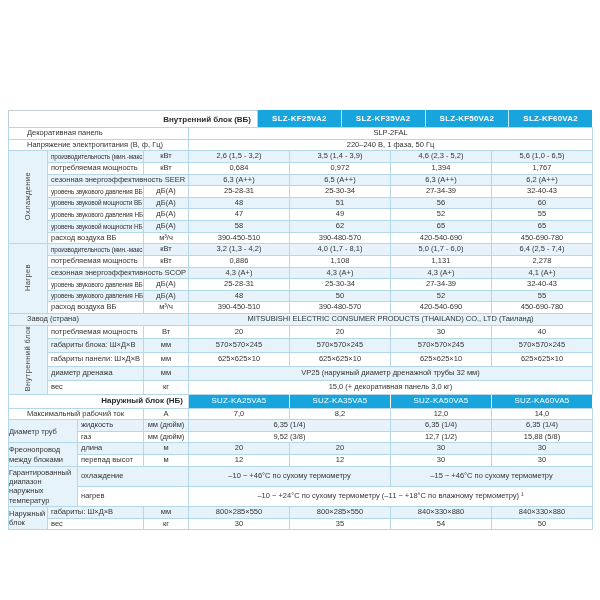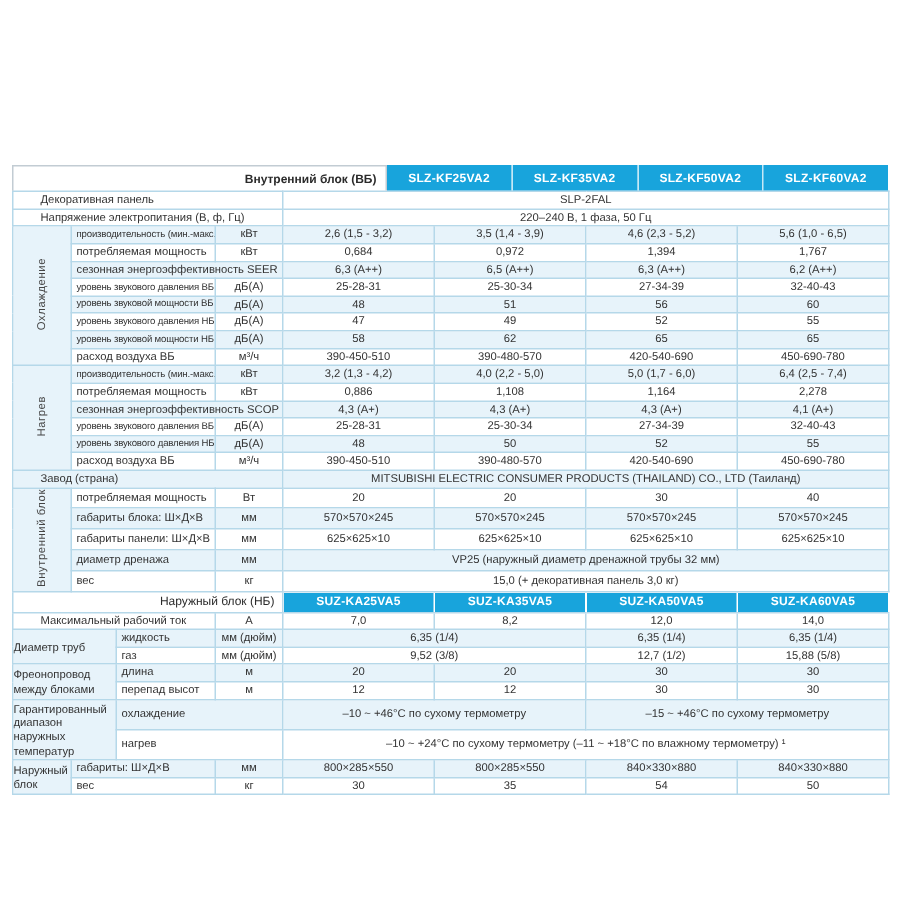--- a/index.html
+++ b/index.html
@@ -32,23 +32,23 @@
   tr.tint td{background:var(--tint,#e7f3fa);}
   td.lbl{text-align:left;padding-left:3px;}
   td.lblw{text-align:left;padding-left:18px;}
   td.sm{font-size:6.4px;letter-spacing:-.1px;}
   td.group{text-align:left;padding-left:0;vertical-align:middle;white-space:normal;background:var(--tint,#e7f3fa);line-height:1.25;}
   td.vert{background:var(--tint,#e7f3fa);vertical-align:middle;text-align:center;padding:0;}
   td.vert span{
     display:inline-block;writing-mode:vertical-rl;transform:rotate(180deg);
     font-size:7.5px;color:#444;letter-spacing:.4px;white-space:nowrap;
   }
-  td.hdrlbl{text-align:right;font-weight:normal;padding-right:5px;font-size:8px;color:#2b2b2b;}
+  td.hdrlbl{text-align:right;font-weight:bold;padding-right:5px;font-size:8px;color:#2b2b2b;}
   td.model{
-    background:var(--blue,#18a4dc);color:#fff;font-weight:bold;font-size:8px;
+    background:var(--blue,#18a4dc);color:#fff;font-weight:normal;font-size:8px;
     border-color:#ffffff #ffffff var(--grid,#b5d8e9) #ffffff;letter-spacing:.2px;height:14px;margin-top:12px;
   }
 </style>
 </head>
 <body>
 
 <div class="spec">
   <div class="top-header">
     <div class="th-label">Внутренний блок (ВБ)</div>
     <div class="th-models" style="display:flex;flex:1;">
@@ -140,30 +140,30 @@
           <td>390-450-510</td>
           <td>390-480-570</td>
           <td>420-540-690</td>
           <td>450-690-780</td>
         </tr>
         <tr class="tint">
           <td rowspan="6" class="vert"><span>Нагрев</span></td>
           <td colspan="2" class="lbl sm">производительность (мин.-макс.)</td>
           <td class="unit">кВт</td>
           <td>3,2 (1,3 - 4,2)</td>
-          <td>4,0 (2,2 - 5,0)</td>
+          <td>4,0 (1,7 - 8,1)</td>
           <td>5,0 (1,7 - 6,0)</td>
           <td>6,4 (2,5 - 7,4)</td>
         </tr>
         <tr>
           <td colspan="2" class="lbl">потребляемая мощность</td>
           <td class="unit">кВт</td>
           <td>0,886</td>
           <td>1,108</td>
-          <td>1,164</td>
+          <td>1,131</td>
           <td>2,278</td>
         </tr>
         <tr class="tint">
           <td colspan="3" class="lbl">сезонная энергоэффективность SCOP</td>
           <td>4,3 (A+)</td>
           <td>4,3 (A+)</td>
           <td>4,3 (A+)</td>
           <td>4,1 (A+)</td>
         </tr>
         <tr>

